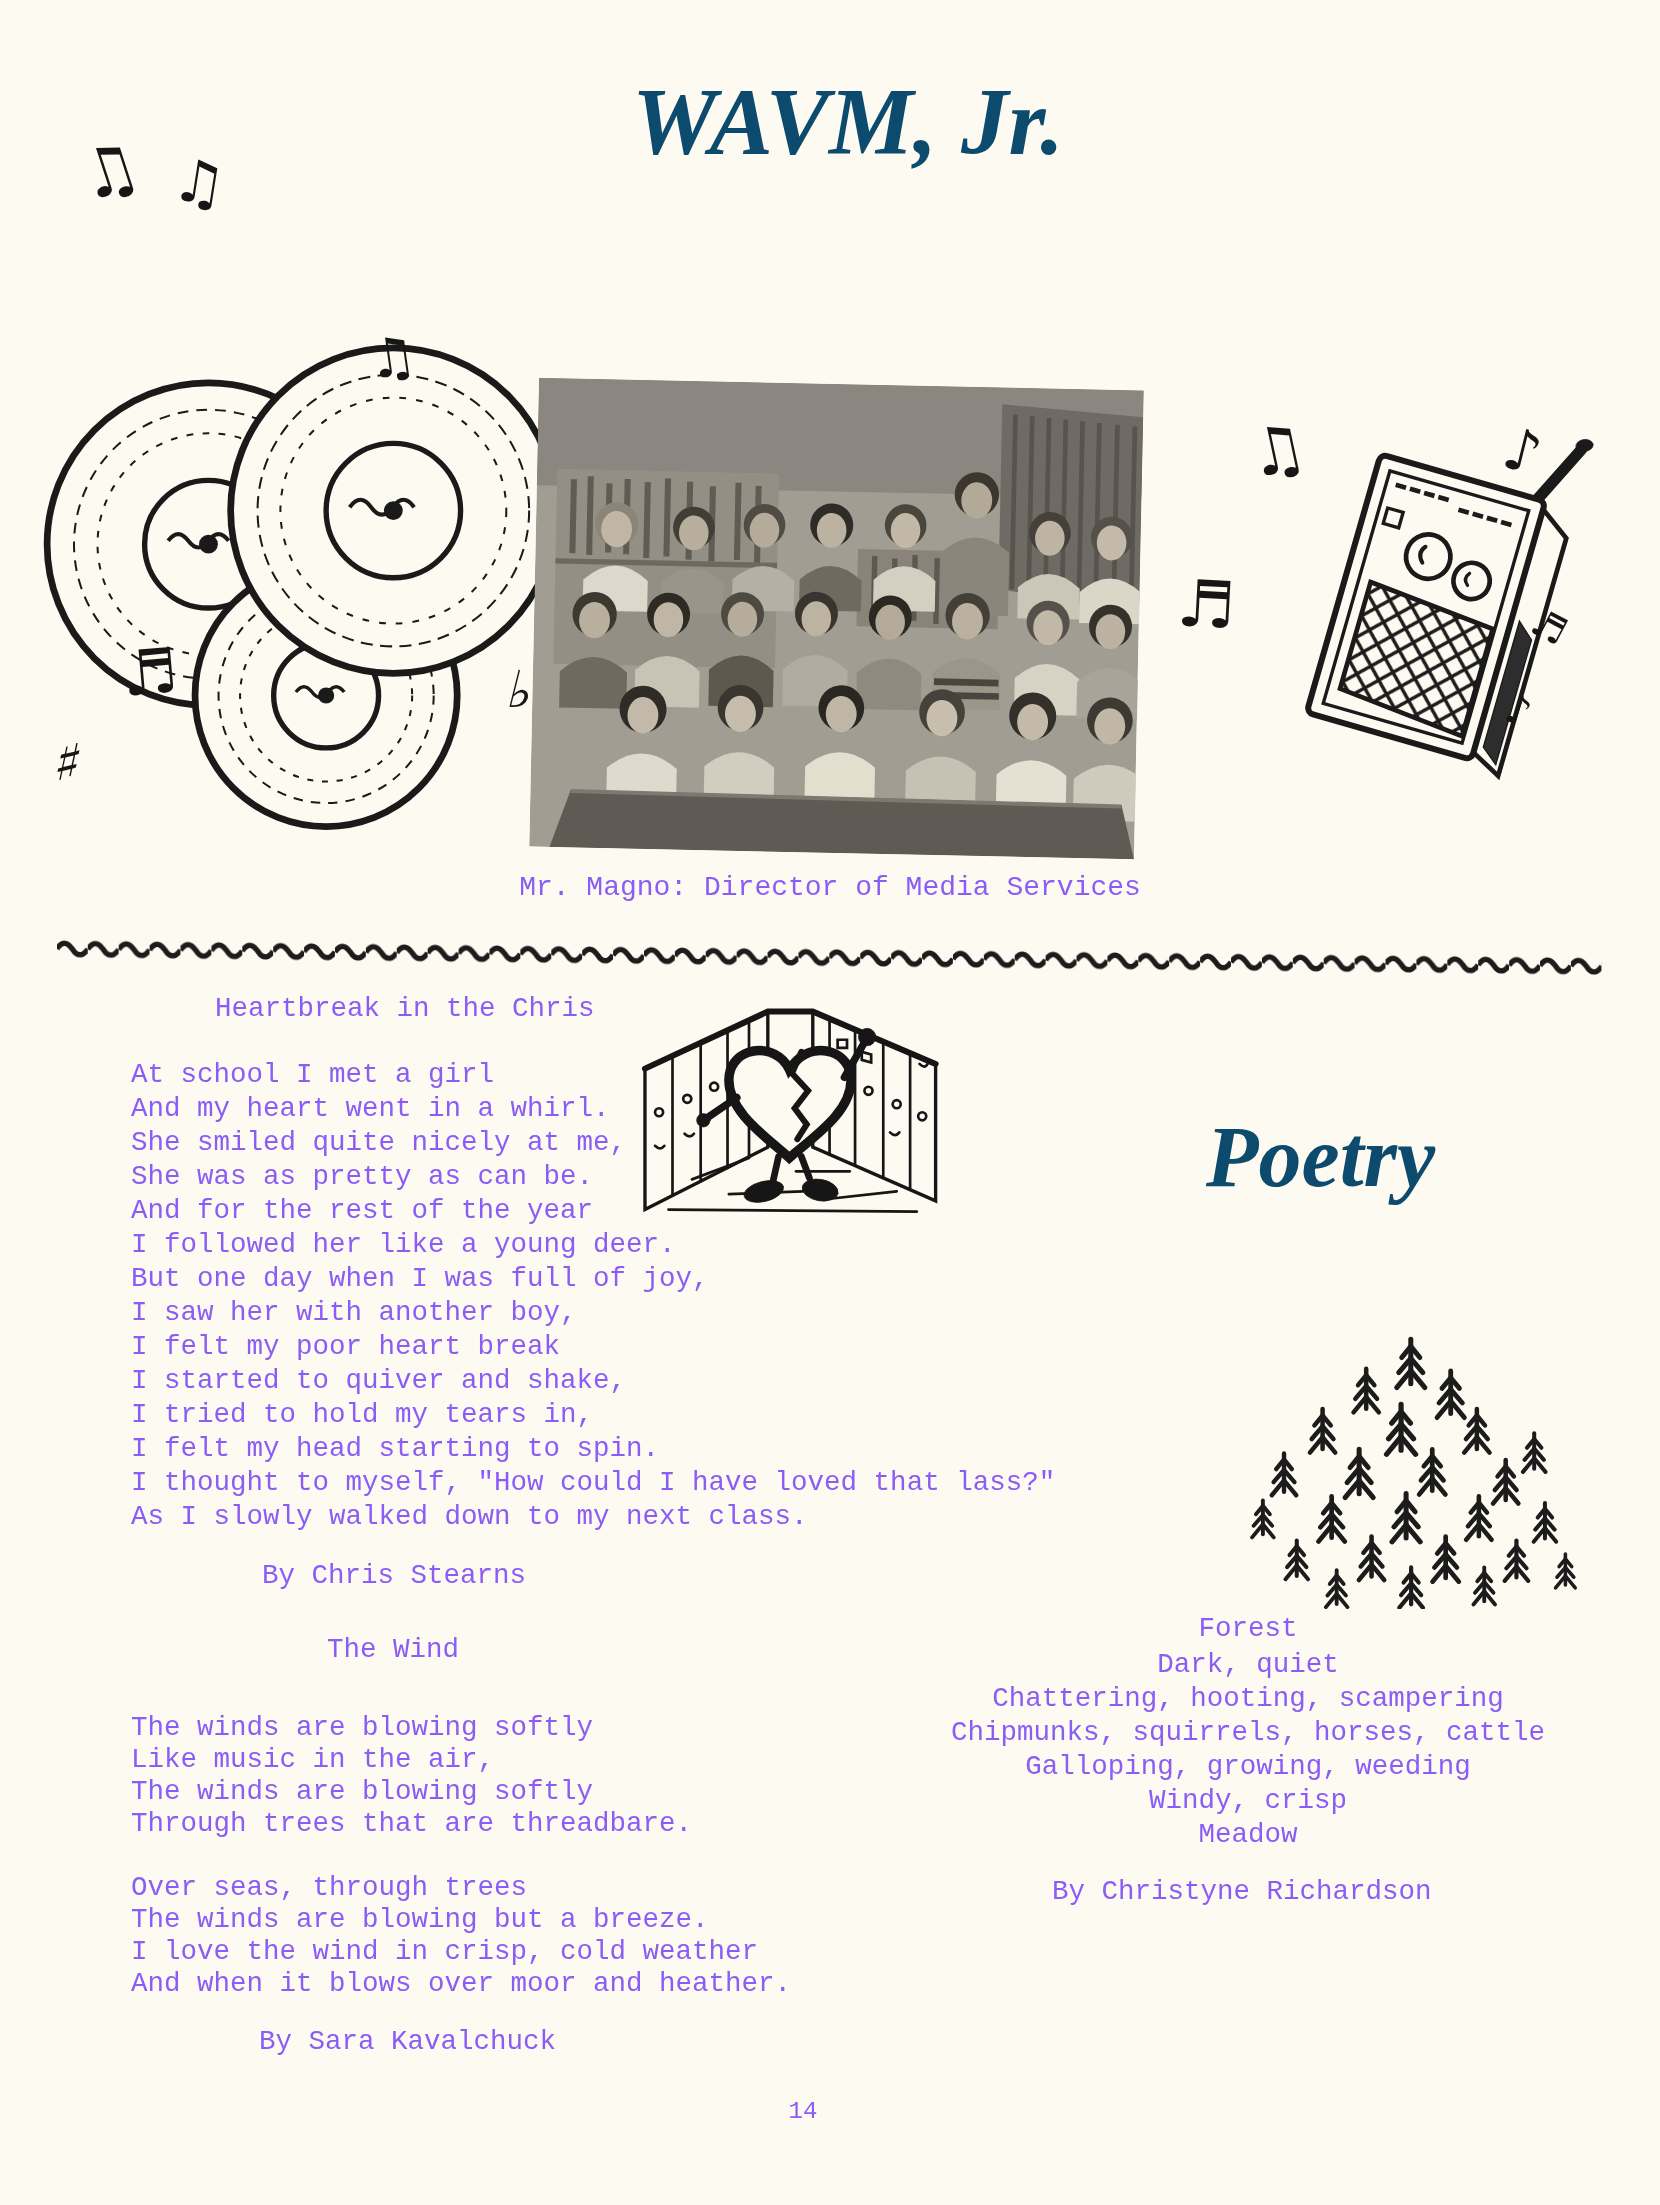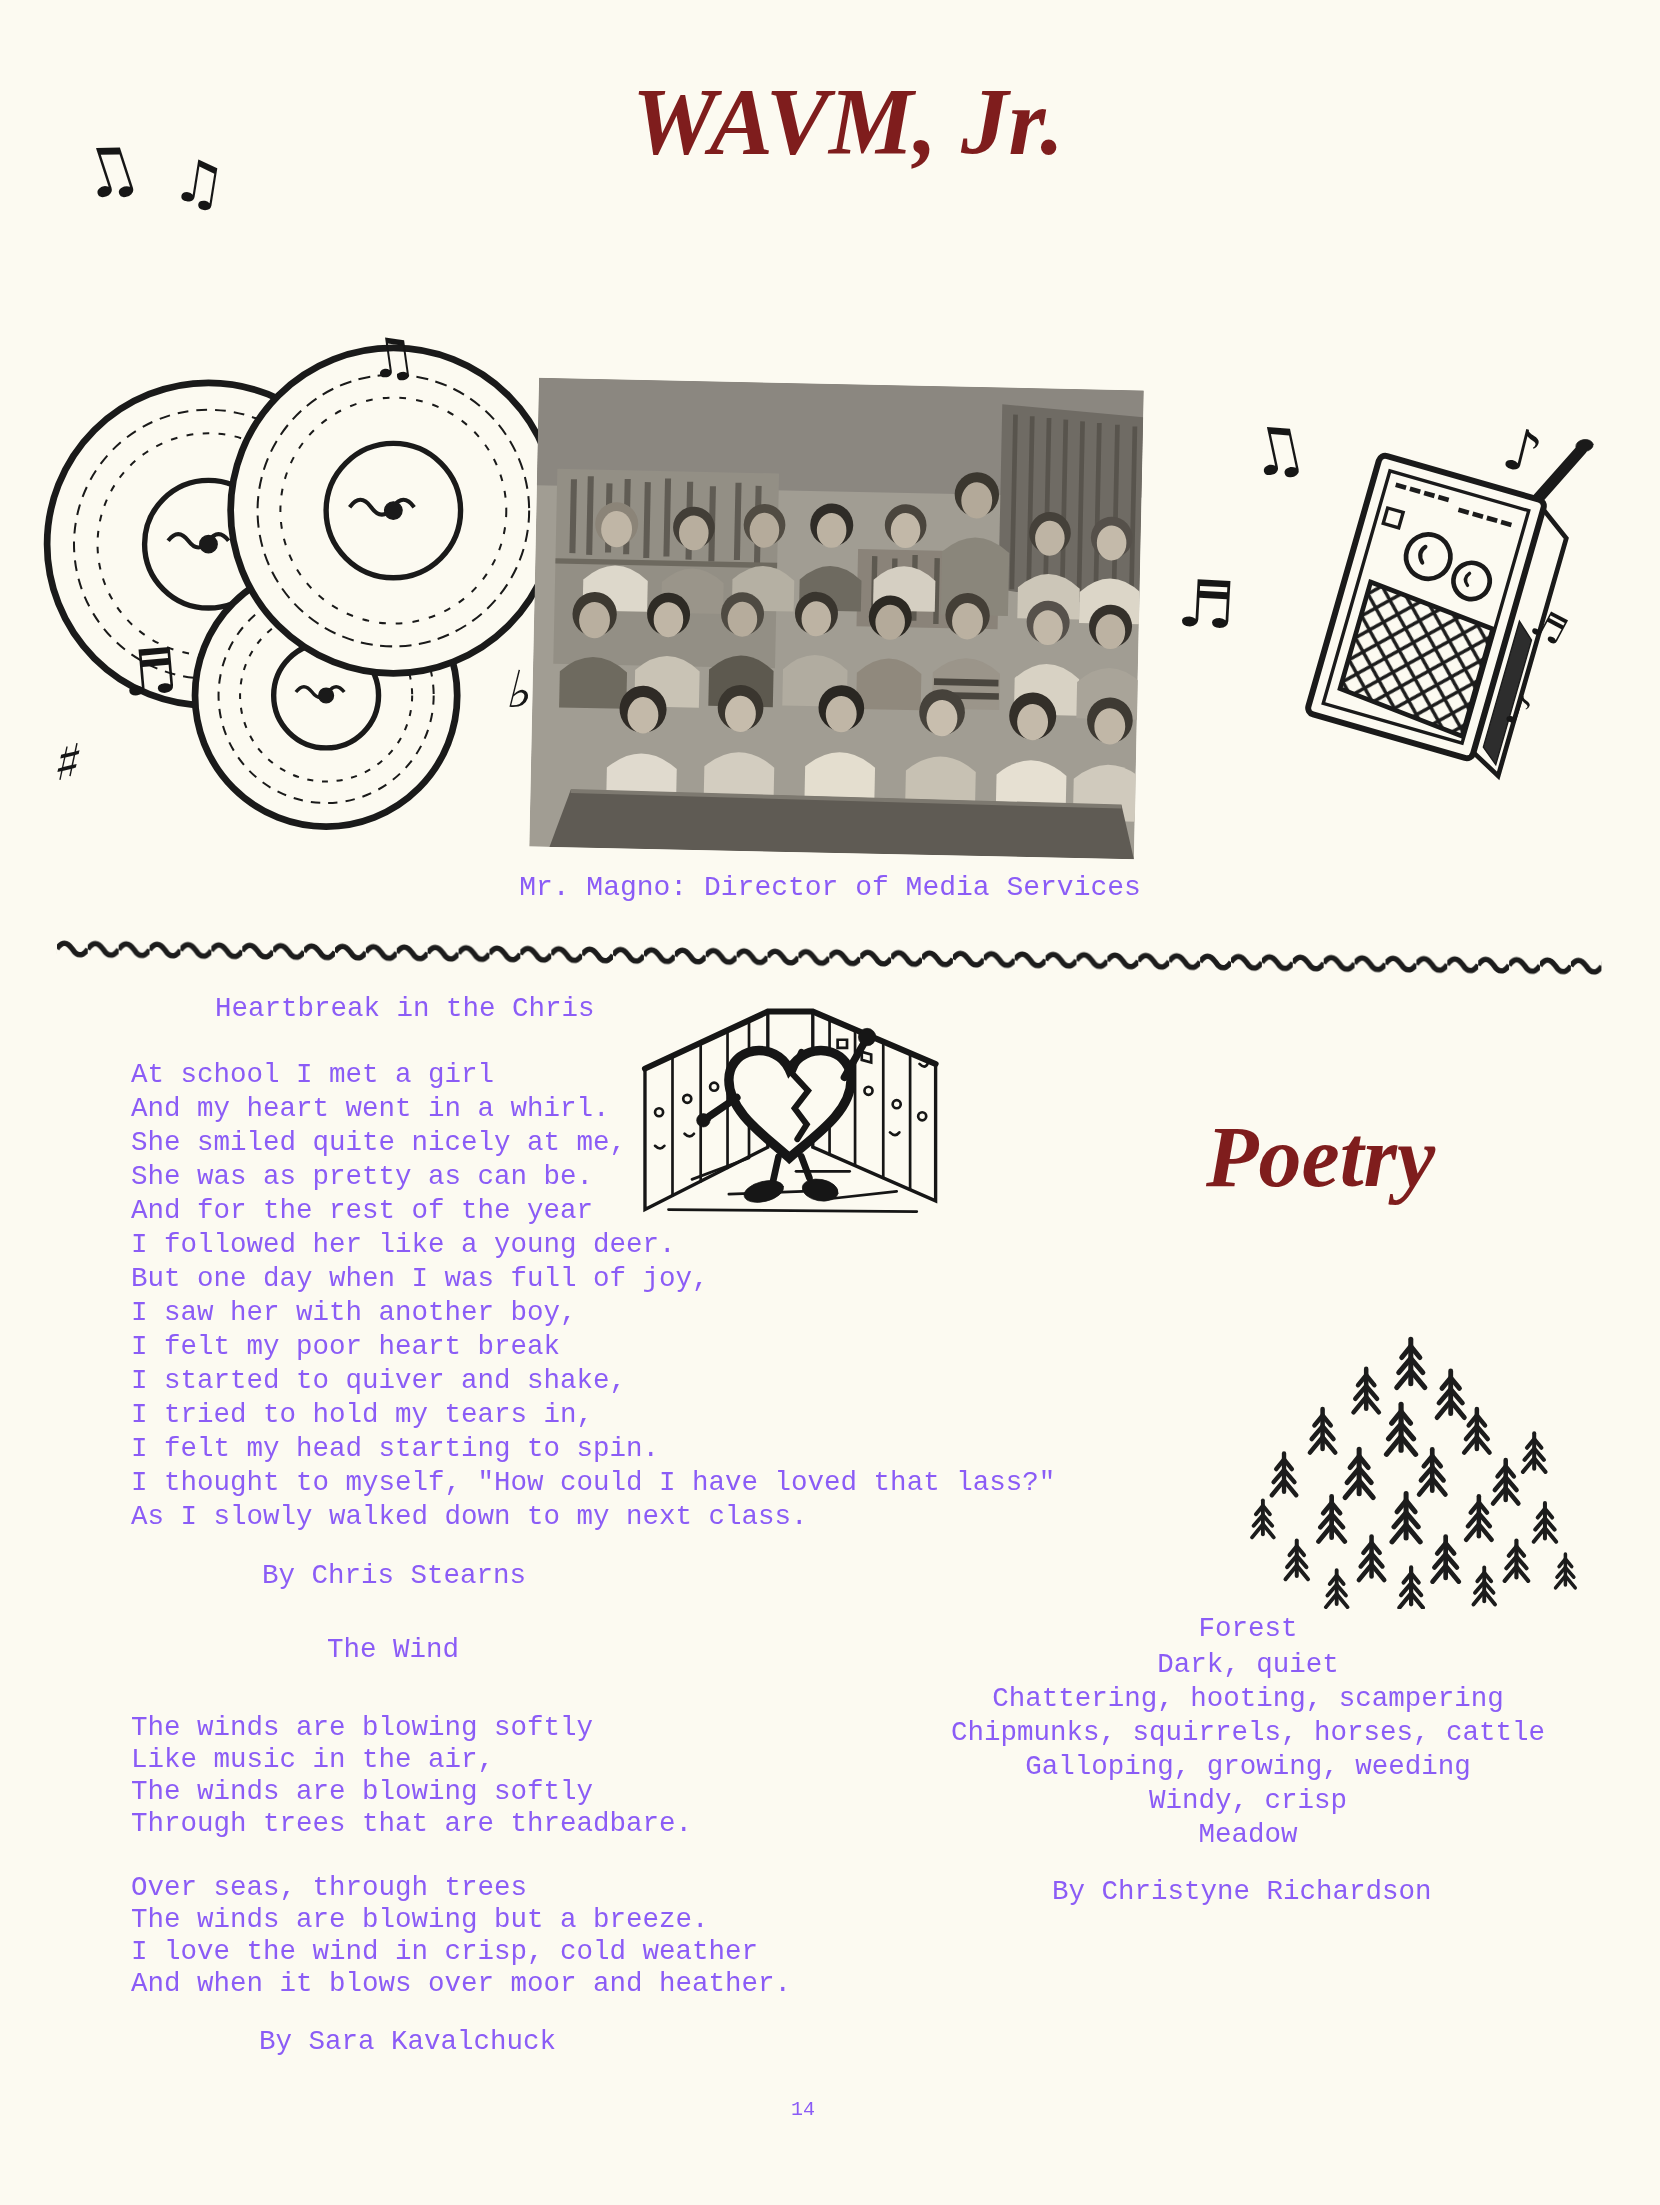--- a/index.html
+++ b/index.html
@@ -1,20 +1,20 @@
 <!DOCTYPE html>
 <html style="font-size:10.8px"><head>
 <meta charset="utf-8">
 <style>
   html,body{margin:0;padding:0;background:#888;}
   .page{position:relative;width:1660px;height:2205px;background:#fcfaf1;overflow:hidden;
         font-family:"Liberation Mono","DejaVu Sans Mono",monospace;color:#242424;}
   .abs{position:absolute;}
   .mono{font-family:"Liberation Mono","DejaVu Sans Mono",monospace;font-size:27.5px;color:#8b5cf6;white-space:pre;}
-  .serif-title{font-family:"Liberation Serif","DejaVu Serif",serif;font-style:italic;font-weight:bold;color:#7f1d1d;}
+  .serif-title{font-family:"Liberation Serif","DejaVu Serif",serif;font-style:italic;font-weight:bold;color:#0c4a6e;}
   .center{text-align:center;}
   .lh50 div{line-height:34px;min-height:34px;white-space:pre;}
   .lh48 div{line-height:32px;min-height:32px;white-space:pre;}
   .note{font-family:"DejaVu Sans",sans-serif;color:#161616;position:absolute;line-height:1;}
   svg{display:block;}
 </style>
 </head>
 <body>
 
 <div class="page">
@@ -364,16 +364,16 @@
     <use href="#tree" transform="translate(480,328) scale(1.05)"></use>
     <use href="#tree" transform="translate(138,352) scale(1.15)"></use>
     <use href="#tree" transform="translate(248,348) scale(1.25)"></use>
     <use href="#tree" transform="translate(358,348) scale(1.15)"></use>
   </svg>
 
   <div class="abs mono center" style="left:912px;top:1613px;width:672px;">Forest</div>
   <div class="abs mono lh50 center" style="left:912px;top:1648px;width:672px;"><div class="poem-line">Dark, quiet</div><div class="poem-line">Chattering, hooting, scampering</div><div class="poem-line">Chipmunks, squirrels, horses, cattle</div><div class="poem-line">Galloping, growing, weeding</div><div class="poem-line">Windy, crisp</div><div class="poem-line">Meadow</div></div>
   <div class="abs mono" style="left:1044px;top:1876px;margin-left:8px;">By Christyne Richardson</div>
 
-  <div class="abs mono center" style="left:766px;top:2098px;width:74px;font-size:20px;">14</div>
+  <div class="abs mono center" style="left:766px;top:2098px;width:74px;font-size:24px;">14</div>
 
 </div>
 
 
 </body></html>

